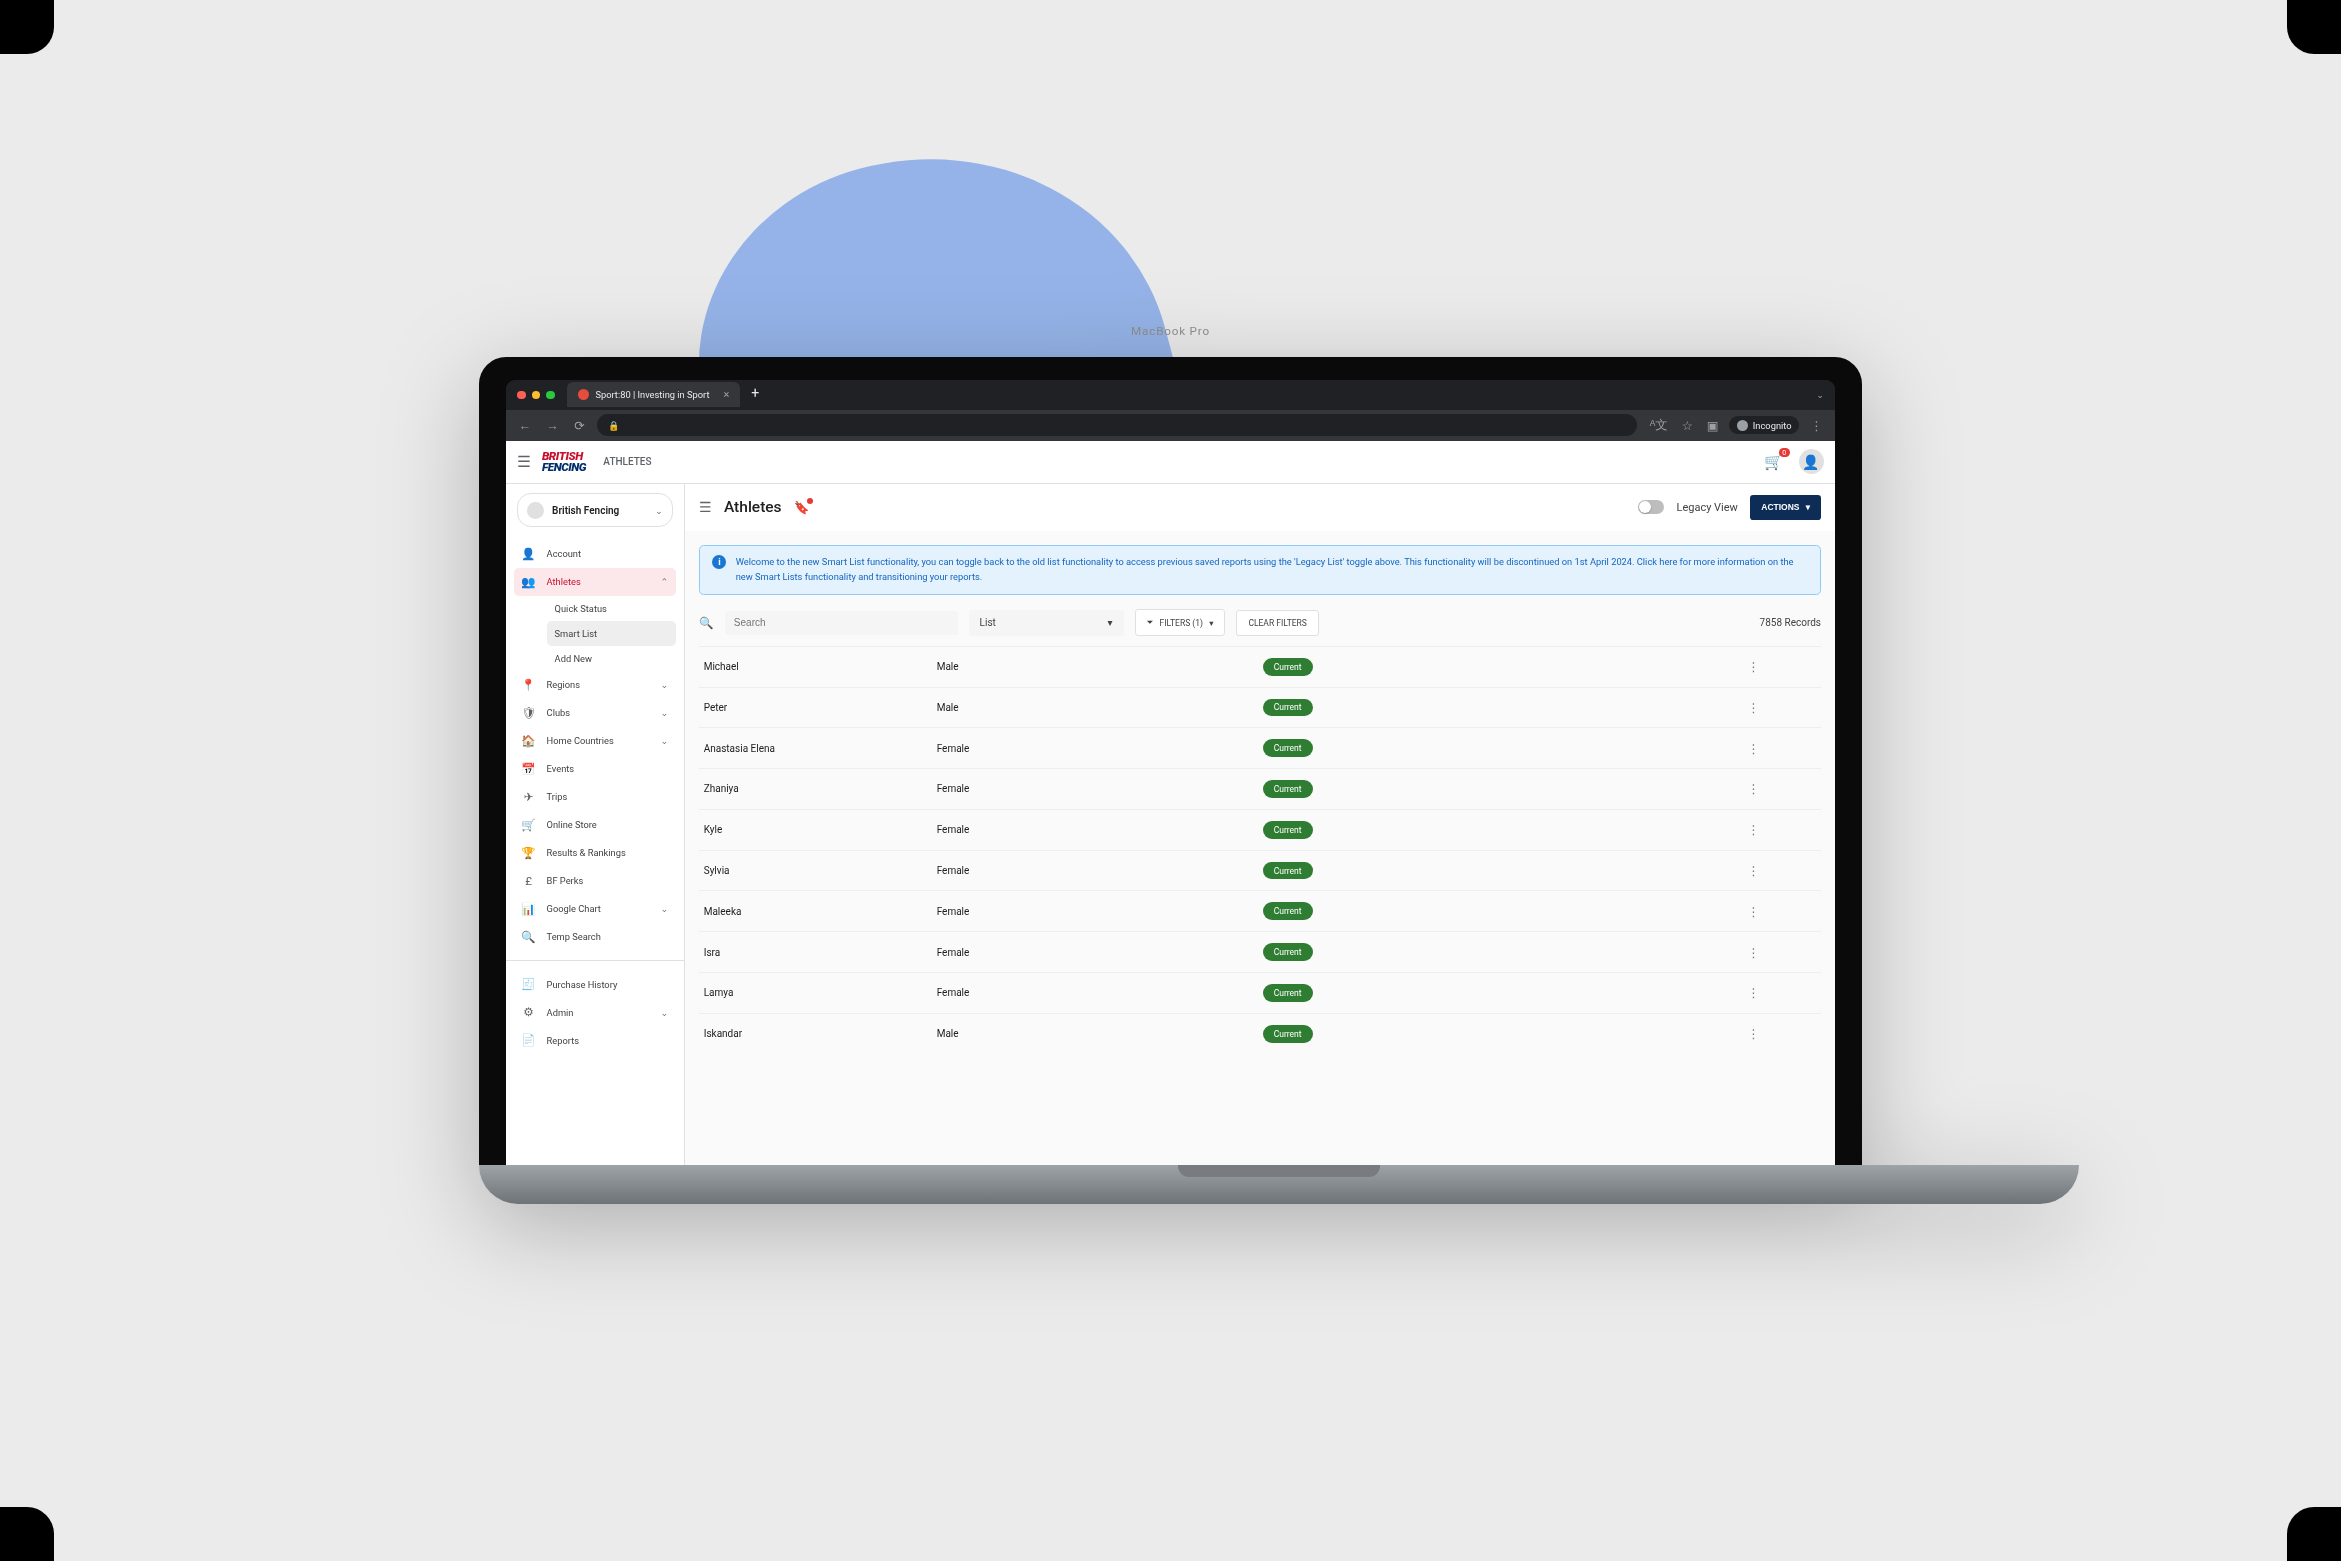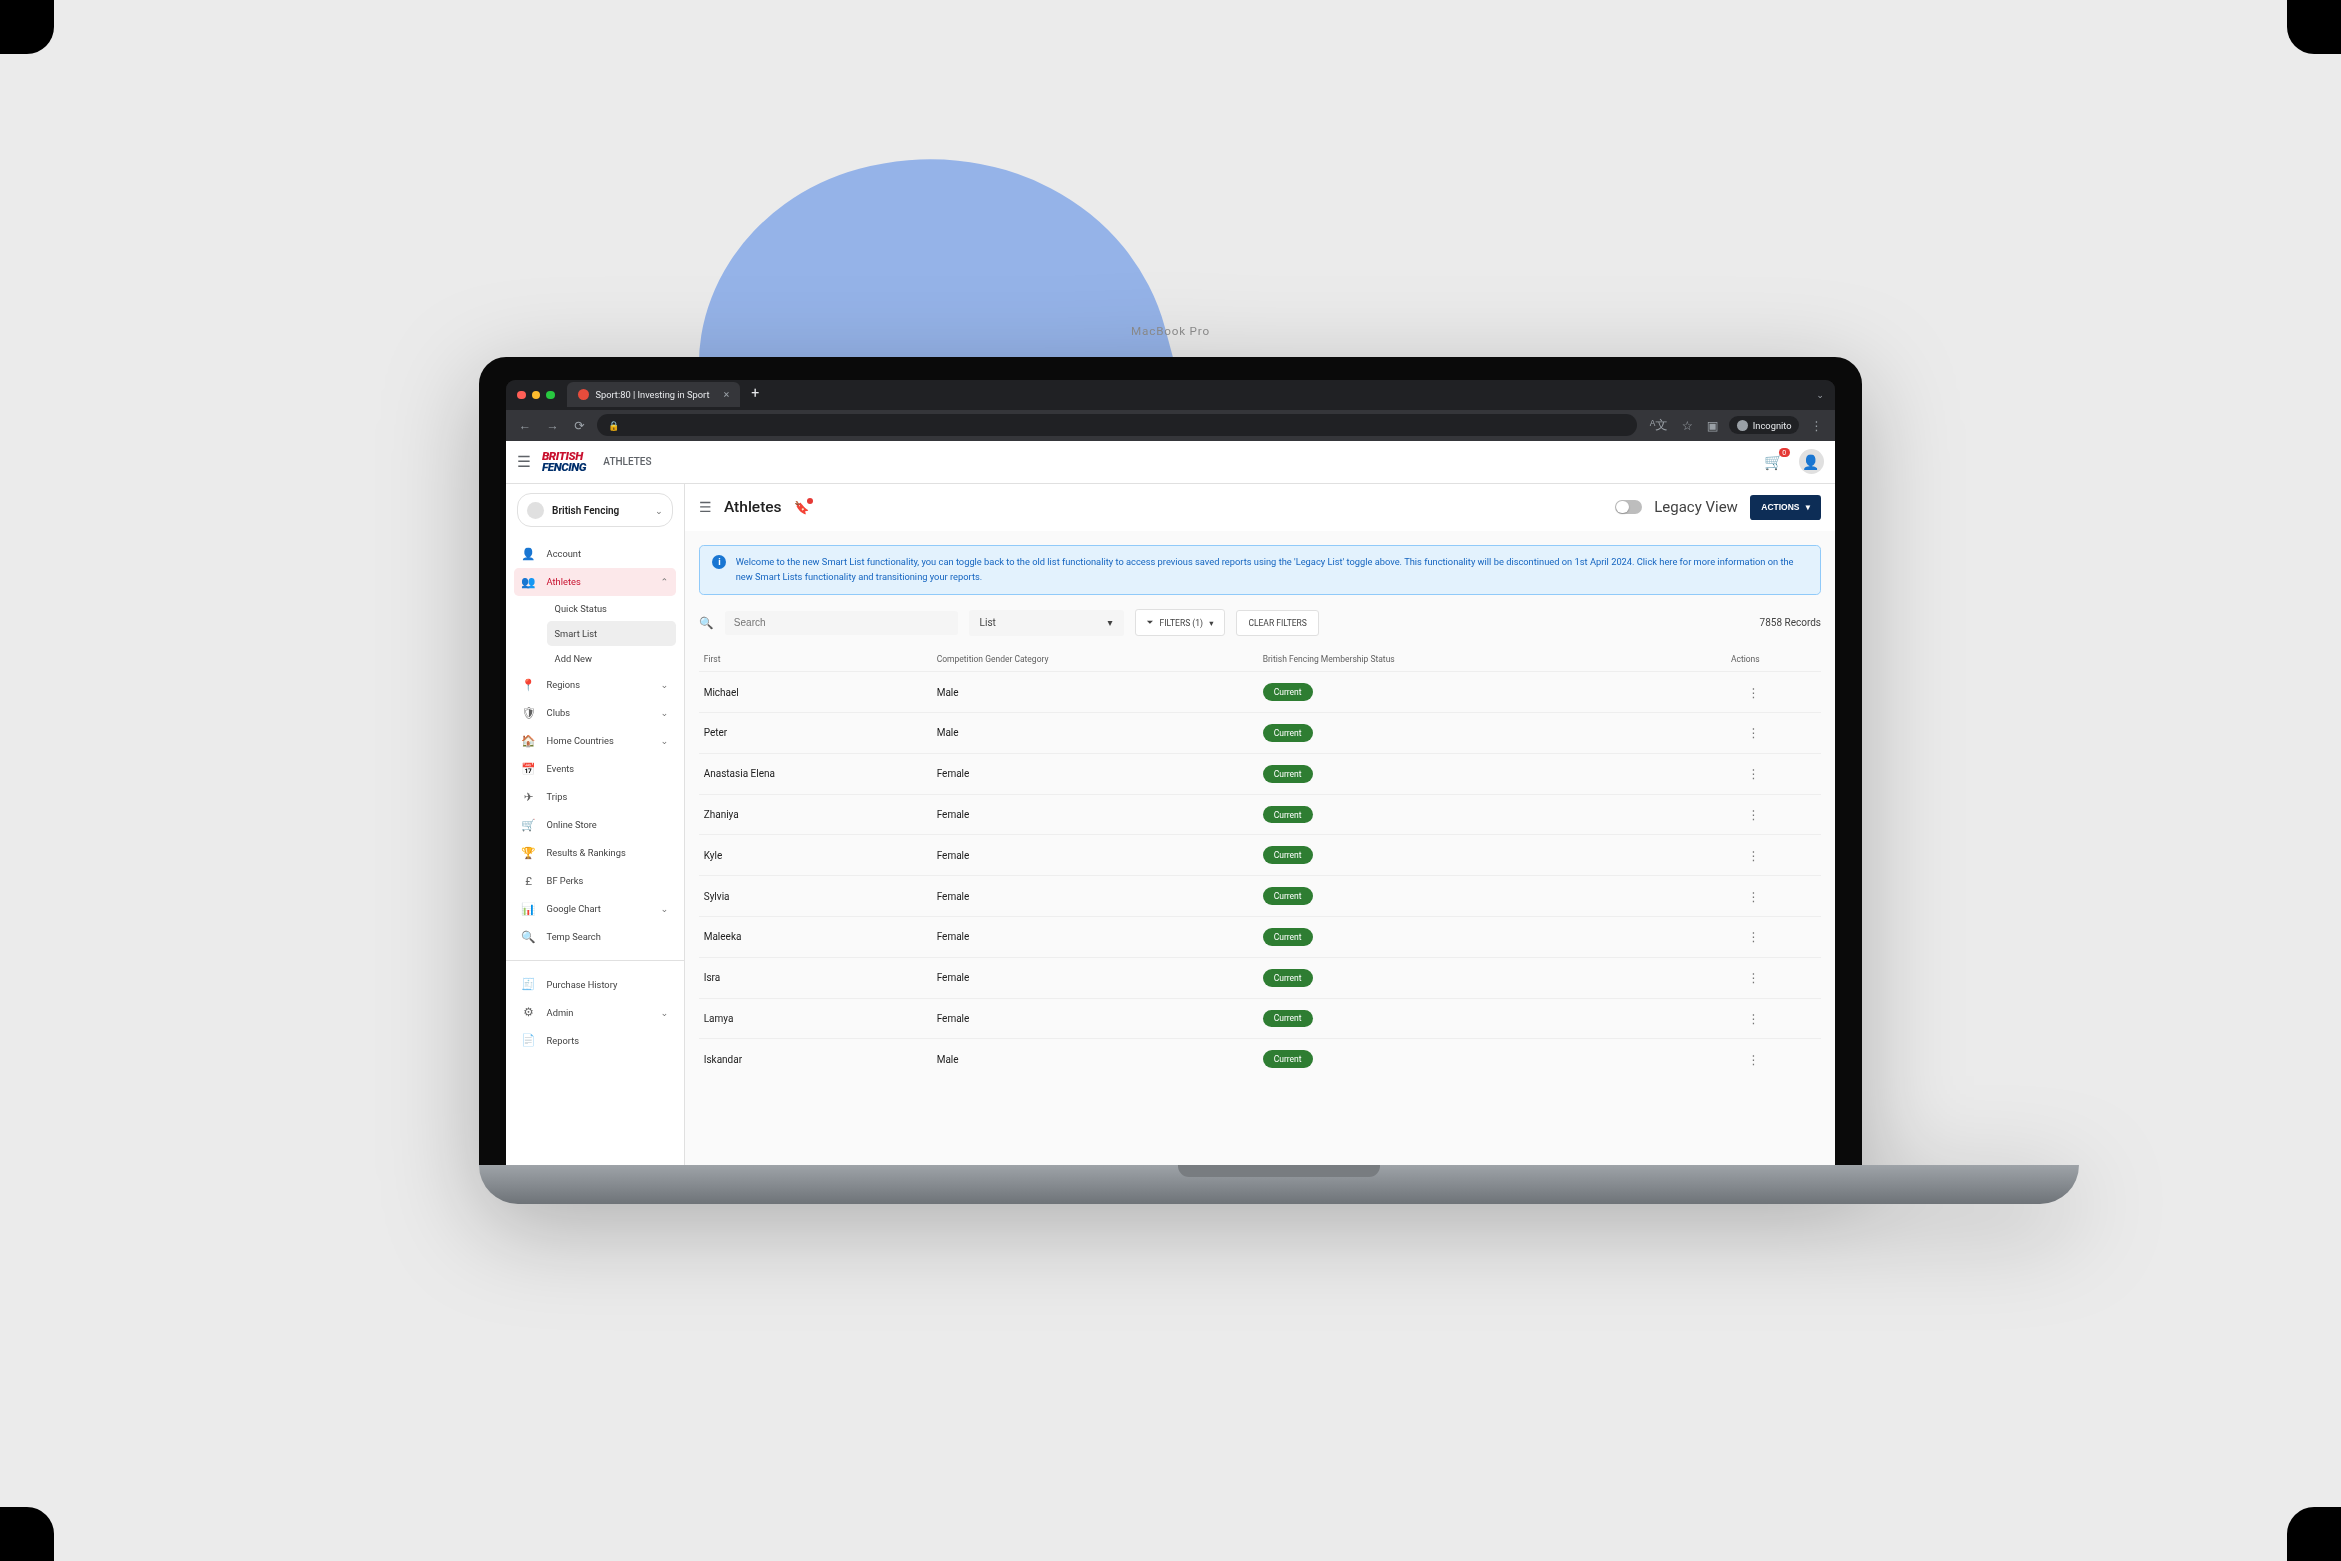--- a/index.html
+++ b/index.html
@@ -62,21 +62,21 @@
 .main{flex:1;background:#fafafa;overflow-y:auto}
 .page-head{background:#fff;padding:11px 14px;display:flex;align-items:center;gap:12.4px}
 .ph-ham{color:#5f6368;font-size:14px}
 .page-title{font-size:15.5px;font-weight:500;color:#212121}
 .title-ico-wrap{position:relative;display:inline-flex}
 .title-ico{color:#5f6368;font-size:12.4px}
 .red-dot{position:absolute;top:-2.3px;right:-3.9px;width:6.2px;height:6.2px;background:#e53935;border-radius:50%}
 .ph-right{margin-left:auto;display:flex;align-items:center;gap:12.4px}
 .toggle{width:26.4px;height:14px;background:#bdbdbd;border-radius:7.8px;position:relative}
 .toggle::after{content:'';position:absolute;left:0.8px;top:0.8px;width:12.4px;height:12.4px;background:#fff;border-radius:50%;box-shadow:0 0.8px 1.6px rgba(0,0,0,.3)}
-.toggle-label{font-size:15px;color:#424242}
+.toggle-label{font-size:11px;color:#424242}
 .actions-btn{background:#0d2d56;color:#fff;font-size:8.5px;font-weight:600;padding:7.8px 11px;border-radius:3.1px;display:flex;align-items:center;gap:6.2px;border:none}
 .alert-banner{margin:14px;background:#e3f2fd;border:0.8px solid #90caf9;border-radius:4.7px;padding:9.3px 12.4px;display:flex;gap:9.3px;font-size:9.3px;line-height:1.6;color:#1565c0}
 .alert-ico{width:14px;height:14px;background:#1976d2;color:#fff;border-radius:50%;flex-shrink:0;display:flex;align-items:center;justify-content:center;font-size:9.3px;font-weight:700}
 .controls{display:flex;align-items:center;gap:11px;padding:0 14px 3.1px}
 .search-wrap{display:flex;align-items:center;gap:6.2px;background:#f5f5f5;border-radius:3.1px;padding:6.2px 9.3px;width:233px}
 .search-ico{color:#757575;font-size:11.7px}
 .search-input{border:none;background:none;outline:none;font-size:10px;flex:1;color:#212121}
 .sort-select{background:#f5f5f5;border:none;border-radius:3.1px;padding:7.8px 11px;font-size:10px;color:#424242;display:flex;align-items:center;gap:31px;width:155px;justify-content:space-between}
 .filter-btn{background:#fff;border:0.8px solid #e0e0e0;border-radius:3.1px;padding:7px 11px;font-size:8.5px;color:#424242;display:flex;align-items:center;gap:6.2px}
 .clear-btn{background:#fff;border:0.8px solid #e0e0e0;border-radius:3px;padding:7px 11px;font-size:8.5px;color:#424242}
@@ -281,26 +281,20 @@
           <span>FILTERS (1)</span>
           <span>▾</span>
         </div>
         <div class="clear-btn">
           <span>CLEAR FILTERS</span>
         </div>
         <span class="records">7858 Records</span>
       </div>
 
       <div class="table">
-        <div class="thead">
-          <span>First</span>
-          <span>Competition Gender Category</span>
-          <span>British Fencing Membership Status</span>
-          <span class="th-actions">Actions</span>
-        </div>
         <div id="tbody">
                   <div class="trow">
                     <span>Michael</span>
                     <span>Male</span>
                     <span><span class="status-pill">Current</span></span>
                     <span class="row-actions">⋮</span>
                   </div>
                   <div class="trow">
                     <span>Peter</span>
                     <span>Male</span>

